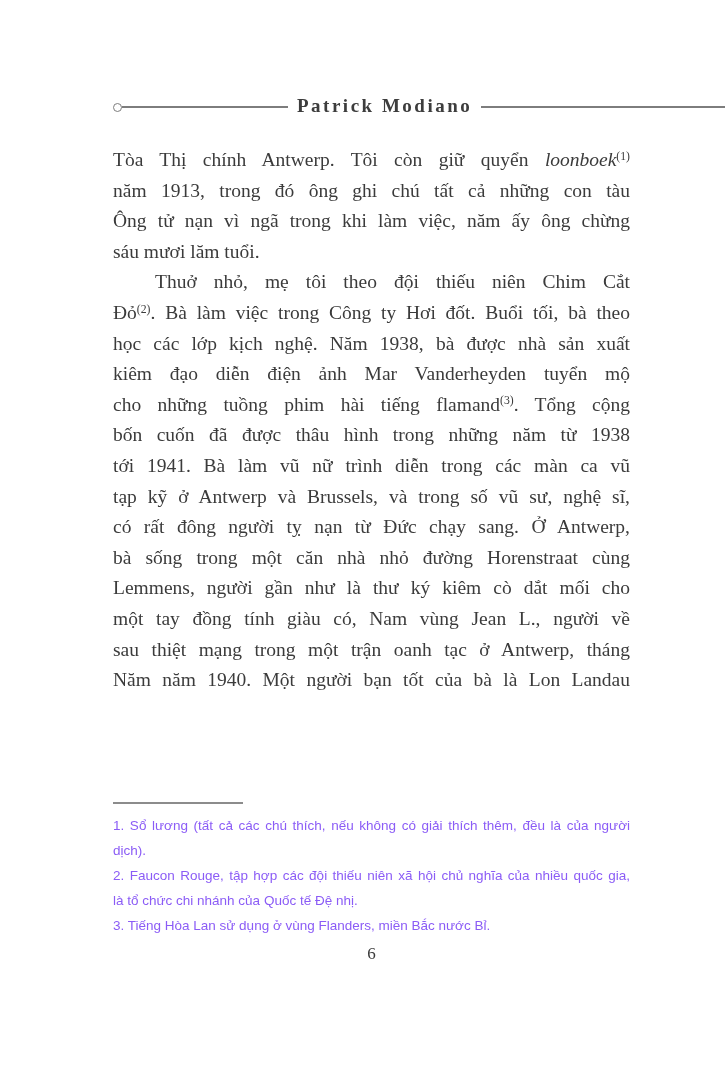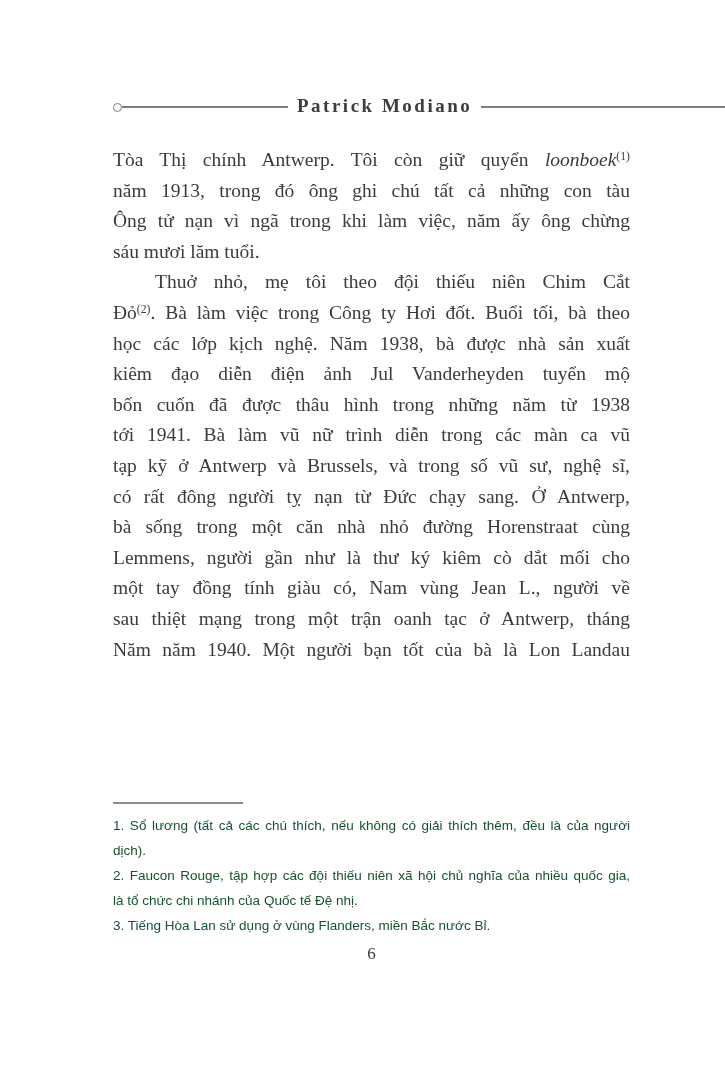--- a/index.html
+++ b/index.html
@@ -50,21 +50,21 @@
 
   
   .footnote-rule {
     position: absolute; left: 113px; top: 802px;
     width: 130px; height: 2px; background: #8c8c8c;
   }
   .footnotes {
     position: absolute; left: 113px; top: 813px; width: 517px;
     font-family: "Liberation Sans", sans-serif;
     font-size: 13.5px; line-height: 25px;
-    color: #14532d;
+    color: #8b5cf6;
   }
 
   
   .folio {
     position: absolute; left: 113px; top: 944px; width: 517px;
     text-align: center;
     font-size: 17px; color: #3a3a3a;
   }
 </style>
 </head>
@@ -83,21 +83,22 @@
     <div>
         <div class="tline">Tòa Thị chính Antwerp. Tôi còn giữ quyển <i>loonboek</i><sup>(1)</sup></div>
         <div class="tline">năm 1913, trong đó ông ghi chú tất cả những con tàu</div>
         <div class="tline">Ông tử nạn vì ngã trong khi làm việc, năm ấy ông chừng</div>
         <div class="tline ragged">sáu mươi lăm tuổi.</div>
       </div>
     <div>
         <div class="tline indent">Thuở nhỏ, mẹ tôi theo đội thiếu niên Chim Cắt</div>
         <div class="tline">Đỏ<sup>(2)</sup>. Bà làm việc trong Công ty Hơi đốt. Buổi tối, bà theo</div>
         <div class="tline">học các lớp kịch nghệ. Năm 1938, bà được nhà sản xuất</div>
-        <div class="tline">kiêm đạo diễn điện ảnh Jul Vanderheyden tuyển mộ</div>
+        <div class="tline">kiêm đạo diễn điện ảnh Mar Vanderheyden tuyển mộ</div>
+        <div class="tline">cho những tuồng phim hài tiếng flamand<sup>(3)</sup>. Tổng cộng</div>
         <div class="tline">bốn cuốn đã được thâu hình trong những năm từ 1938</div>
         <div class="tline">tới 1941. Bà làm vũ nữ trình diễn trong các màn ca vũ</div>
         <div class="tline">tạp kỹ ở Antwerp và Brussels, và trong số vũ sư, nghệ sĩ,</div>
         <div class="tline">có rất đông người tỵ nạn từ Đức chạy sang. Ở Antwerp,</div>
         <div class="tline">bà sống trong một căn nhà nhỏ đường Horenstraat cùng</div>
         <div class="tline">Lemmens, người gần như là thư ký kiêm cò dắt mối cho</div>
         <div class="tline">một tay đồng tính giàu có, Nam vùng Jean L., người về</div>
         <div class="tline">sau thiệt mạng trong một trận oanh tạc ở Antwerp, tháng</div>
         <div class="tline">Năm năm 1940. Một người bạn tốt của bà là Lon Landau</div>
       </div>

